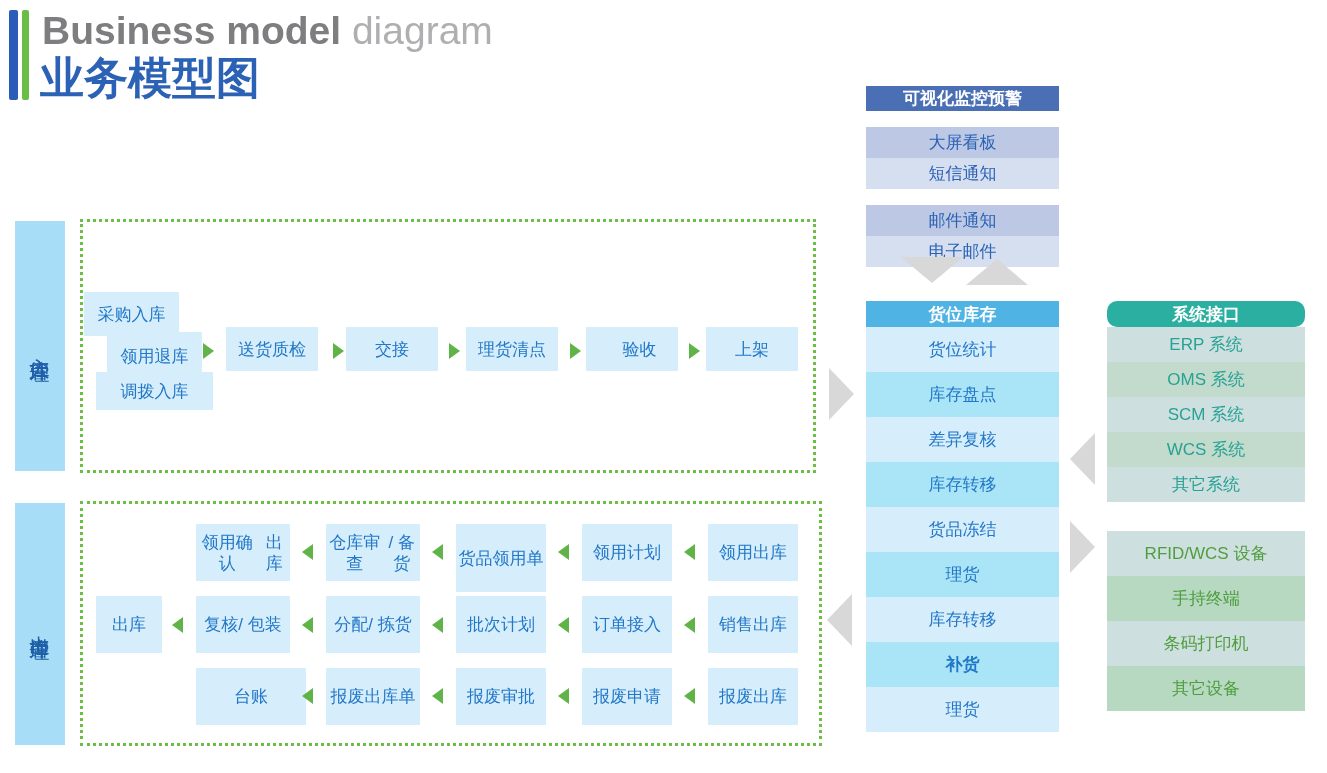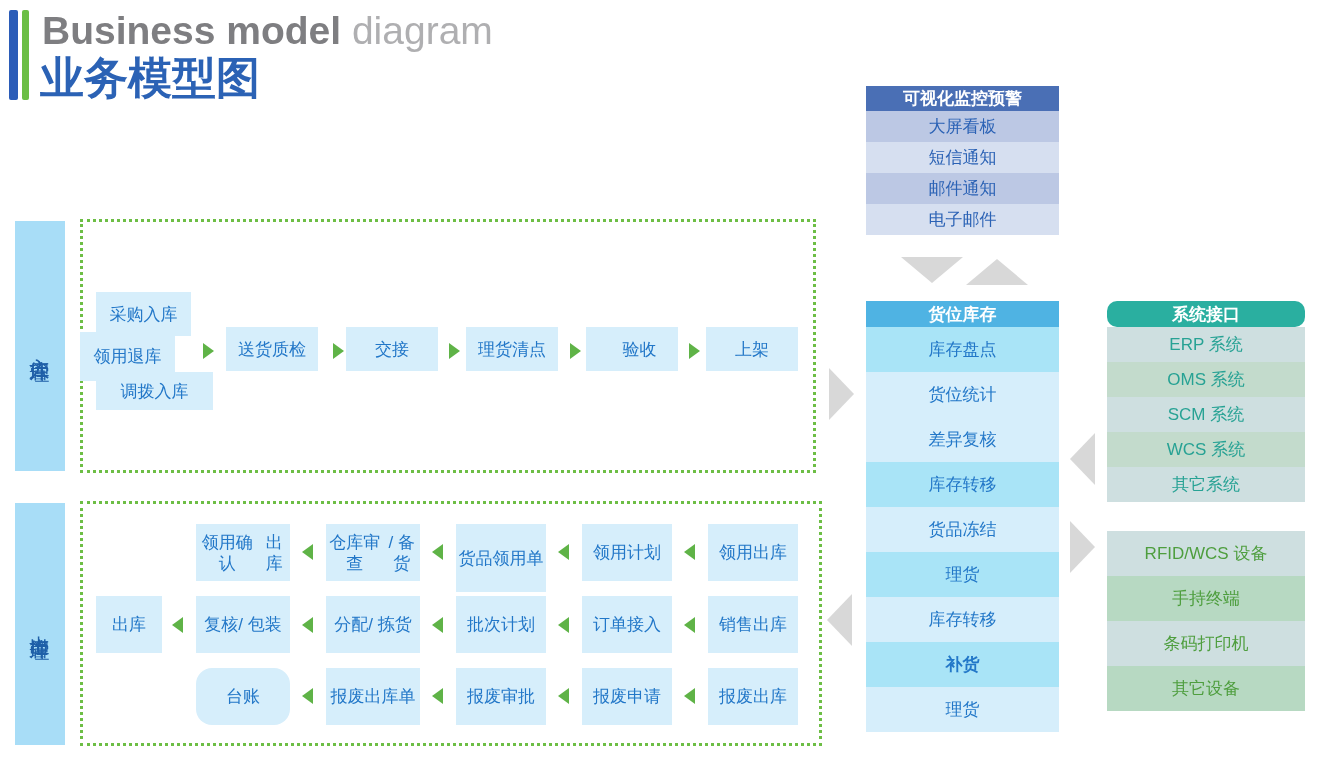--- a/index.html
+++ b/index.html
@@ -96,21 +96,21 @@
   .panel-row {
     text-align: center;
     font-size: 17px;
     display: flex; align-items: center; justify-content: center;
     box-sizing: border-box;
   }
 
   
   .p-mon .panel-head { background: #4A6FB5; }
   .p-mon .panel-row { color: #2B62B5; }
-  .p-mon .panel-row.a { background: #BCC8E4; }
+  .p-mon .panel-row.a { background: #BCC8E4; margin-top: 16px; }
   .p-mon .panel-row.b { background: #D6DFF0; }
 
   
   .p-inv .panel-head { background: #4FB3E3; }
   .p-inv .panel-row { color: #2277C8; }
   .p-inv .panel-row.a { background: #D6EEFB; }
   .p-inv .panel-row.b { background: #A9E4F7; }
 
   
   .p-sys .panel-head { background: #2AAFA0; border-radius: 10px; }
@@ -137,22 +137,22 @@
   </div>
   <div class="title-cn">业务模型图</div>
 </div>
 
 <div class="abs vlabel" style="left:15px; top:221px; width:50px; height:250px;">
   <span>入库管理</span>
 </div>
 
 <div class="abs dotted-region" style="left:80px; top:219px; width:736px; height:254px;"></div>
 
-<div class="abs fbox" style="left:96px; top:292px; width:95px; height:44px;">采购入库</div>
-<div class="abs fbox" style="left:80px; top:332px; width:95px; height:49px;">领用退库</div>
+<div class="abs fbox" style="left:84px; top:292px; width:95px; height:44px;">采购入库</div>
+<div class="abs fbox" style="left:107px; top:332px; width:95px; height:49px;">领用退库</div>
 <div class="abs fbox" style="left:96px; top:372px; width:117px; height:38px;">调拨入库</div>
 
 <div class="abs arrow-r" style="left:203px; top:343px;"></div>
 <div class="abs fbox" style="left:226px; top:327px; width:92px; height:44px;">送货质检</div>
 
 <div class="abs arrow-r" style="left:333px; top:343px;"></div>
 <div class="abs fbox" style="left:346px; top:327px; width:92px; height:44px;">交接</div>
 
 <div class="abs arrow-r" style="left:449px; top:343px;"></div>
 <div class="abs fbox" style="left:466px; top:327px; width:92px; height:44px;">理货清点</div>
@@ -217,21 +217,21 @@
 <div class="abs fbox" style="left:582px; top:596px; width:90px; height:57px;">
     <span class="l2">订单</span>
     <span class="l2">接入</span>
   </div>
 <div class="abs arrow-l" style="left:684px; top:617px;"></div>
 <div class="abs fbox" style="left:708px; top:596px; width:90px; height:57px;">
     <span class="l2">销售</span>
     <span class="l2">出库</span>
   </div>
 
-<div class="abs fbox" style="left:196px; top:668px; width:94px; height:57px;border-radius:16px;">台账</div>
+<div class="abs fbox" style="left:196px; top:668px; width:110px; height:57px;">台账</div>
 <div class="abs arrow-l" style="left:302px; top:688px;"></div>
 <div class="abs fbox" style="left:326px; top:668px; width:94px; height:57px;">
     <span class="l2">报废</span>
     <span class="l2">出库单</span>
   </div>
 <div class="abs arrow-l" style="left:432px; top:688px;"></div>
 <div class="abs fbox" style="left:456px; top:668px; width:90px; height:57px;">
     <span class="l2">报废</span>
     <span class="l2">审批</span>
   </div>
@@ -254,22 +254,22 @@
   <div class="panel-row b" style="height:31px;">短信通知</div>
   <div class="panel-row a" style="height:31px;">邮件通知</div>
   <div class="panel-row b" style="height:31px;">电子邮件</div>
 </div>
 
 <div class="abs grey-chev-down" style="left:901px; top:257px;"></div>
 <div class="abs grey-chev-up" style="left:966px; top:259px;"></div>
 
 <div class="abs panel p-inv" style="left:866px; top:301px; width:193px;">
   <div class="panel-head" style="height:26px;">货位库存</div>
+  <div class="panel-row a" style="height:45px;">货位统计</div>
   <div class="panel-row b" style="height:45px;">库存盘点</div>
-  <div class="panel-row a" style="height:45px;">货位统计</div>
   <div class="panel-row a" style="height:45px;">差异复核</div>
   <div class="panel-row b" style="height:45px;">库存转移</div>
   <div class="panel-row a" style="height:45px;">货品冻结</div>
   <div class="panel-row b" style="height:45px;">理货</div>
   <div class="panel-row a" style="height:45px;">库存转移</div>
   <div class="panel-row b" style="height:45px;font-weight:bold;">补货</div>
   <div class="panel-row a" style="height:45px;">理货</div>
 </div>
 
 <div class="abs grey-l" style="left:1070px; top:433px;"></div>

